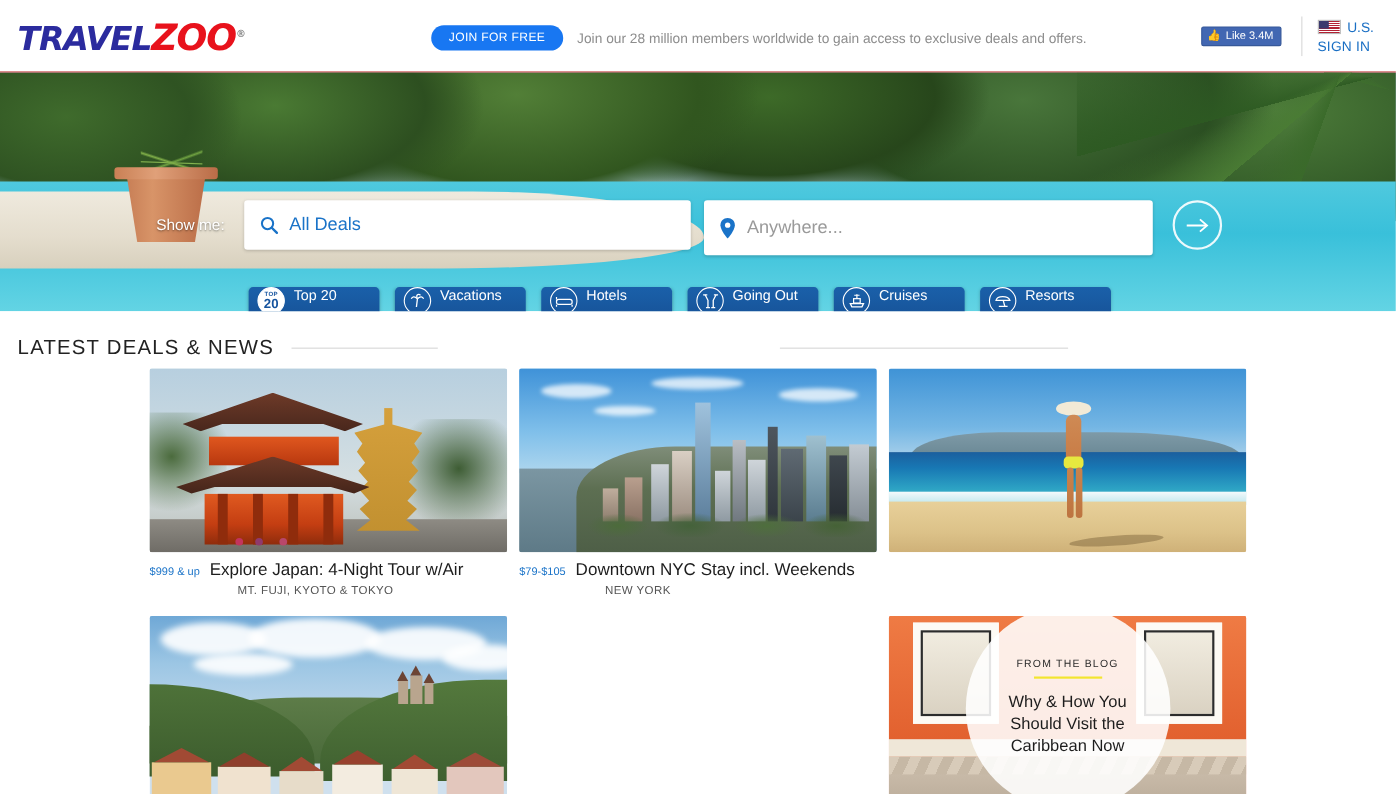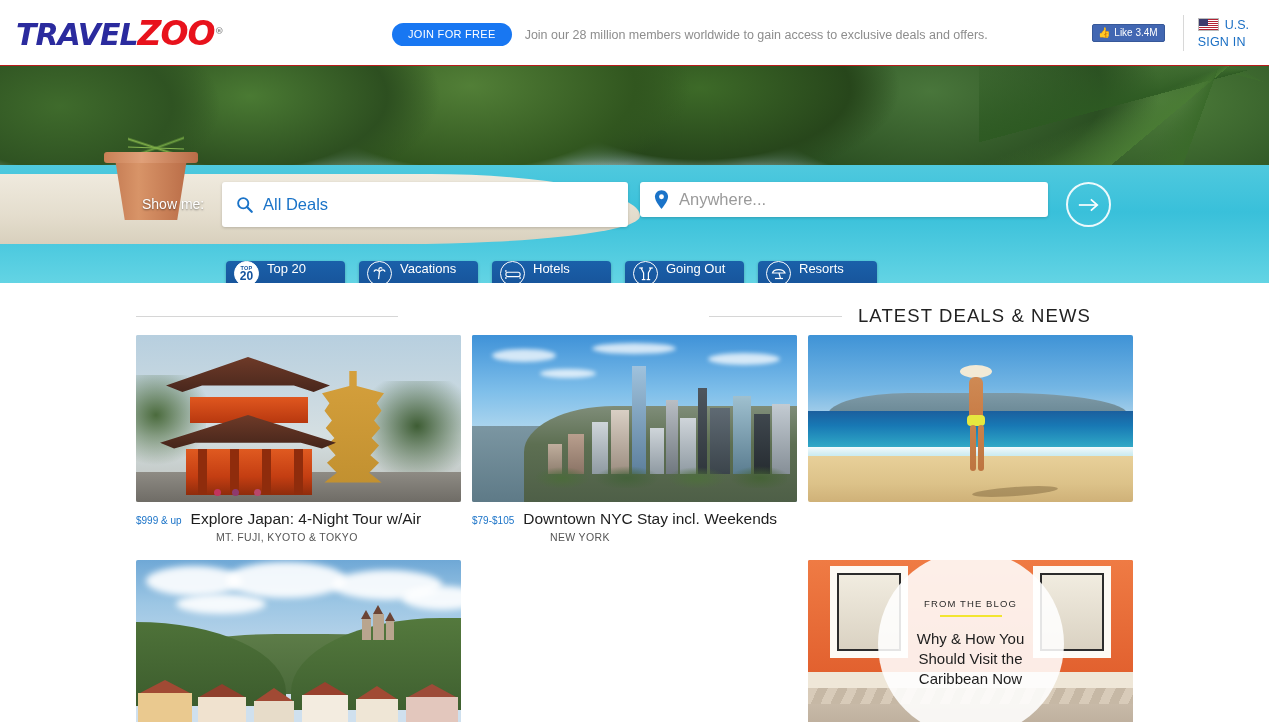--- a/index.html
+++ b/index.html
@@ -163,21 +163,21 @@
   }
   .search-field {
     position: absolute;
     background: #ffffff;
     border-radius: 3px;
     box-shadow: 0 1px 3px rgba(0,0,0,.18);
     display: flex; align-items: center;
     padding: 0 14px;
   }
   .field-deals { left: 222px; top: 116px; width: 406px; height: 45px; }
-  .field-place { left: 640px; top: 116px; width: 408px; height: 35px; }
+  .field-place { left: 640px; top: 116px; width: 408px; height: 50px; }
   .field-icon { margin-right: 10px; display: flex; align-items: center; }
   .field-text { font-size: 16.5px; color: #1a73c8; }
   .field-placeholder { font-size: 16.5px; color: #9a9a9a; }
   .go-btn {
     position: absolute; left: 1066px; top: 116px;
     width: 45px; height: 45px; border-radius: 50%;
     border: 2px solid rgba(255,255,255,.9);
     display: flex; align-items: center; justify-content: center;
     cursor: pointer;
     background: transparent;
@@ -208,21 +208,21 @@
   .cat-icon.filled { background: #fff; color: #15539e; border-color: #fff; }
   .cat-icon .top20-top { font-size: 5.5px; line-height: 5px; font-weight: 700; letter-spacing: .3px; }
   .cat-icon .top20-num { font-size: 12px; line-height: 11px; font-weight: 700; }
   .cat-label { color: #ffffff; font-size: 13px; white-space: nowrap; }
 
   
   .section-head {
     position: relative;
     width: 1107px; height: 38px;
     margin-top: 14px;
-    display: flex; align-items: center; justify-content: flex-end;
+    display: flex; align-items: center; justify-content: flex-start;
   }
   .section-head .rule {
     position: absolute; top: 50%; height: 1px; background: #d6d6d6;
   }
   .rule-l { left: 136px; width: 262px; }
   .rule-r { right: 136px; width: 262px; }
   .section-title {
     font-size: 18.5px; color: #222; letter-spacing: 1.1px;
     background: #fff; padding: 0 16px; position: relative; z-index: 2;
     white-space: nowrap;
@@ -514,20 +514,31 @@
             <path d="M1.2 2 L5 2" stroke="#fff" stroke-width="1.2"></path>
             <path d="M3.8 13.6 L7.4 13.6" stroke="#fff" stroke-width="1.2"></path>
             <path d="M13 2 L10.4 7 L10.4 13" stroke="#fff" stroke-width="1.2" fill="none"></path>
             <path d="M11 2 L14.8 2" stroke="#fff" stroke-width="1.2"></path>
             <path d="M8.6 13.6 L12.2 13.6" stroke="#fff" stroke-width="1.2"></path>
           </svg>
         </span>
         <span class="cat-label">Going Out</span>
       </div>
 
+      <div class="cat-btn">
+        <span class="cat-icon">
+          <svg width="16" height="15" viewBox="0 0 16 15">
+            <path d="M2 10 H14 L12.6 13 H3.4 Z" fill="none" stroke="#fff" stroke-width="1.2"></path>
+            <rect x="5" y="5.5" width="6" height="4" fill="none" stroke="#fff" stroke-width="1.1"></rect>
+            <line x1="8" y1="1.5" x2="8" y2="5.5" stroke="#fff" stroke-width="1.1"></line>
+            <line x1="5.6" y1="2.4" x2="10.4" y2="2.4" stroke="#fff" stroke-width="1.1"></line>
+          </svg>
+        </span>
+        <span class="cat-label">Cruises</span>
+      </div>
 
       <div class="cat-btn">
         <span class="cat-icon">
           <svg width="16" height="15" viewBox="0 0 16 15">
             <path d="M1.5 7 C2.5 2.5 12.5 2.5 14 7 Z" fill="none" stroke="#fff" stroke-width="1.2"></path>
             <path d="M8 7 L9.5 12.5" stroke="#fff" stroke-width="1.2"></path>
             <path d="M4 12.5 H12" stroke="#fff" stroke-width="1.2"></path>
           </svg>
         </span>
         <span class="cat-label">Resorts</span>

